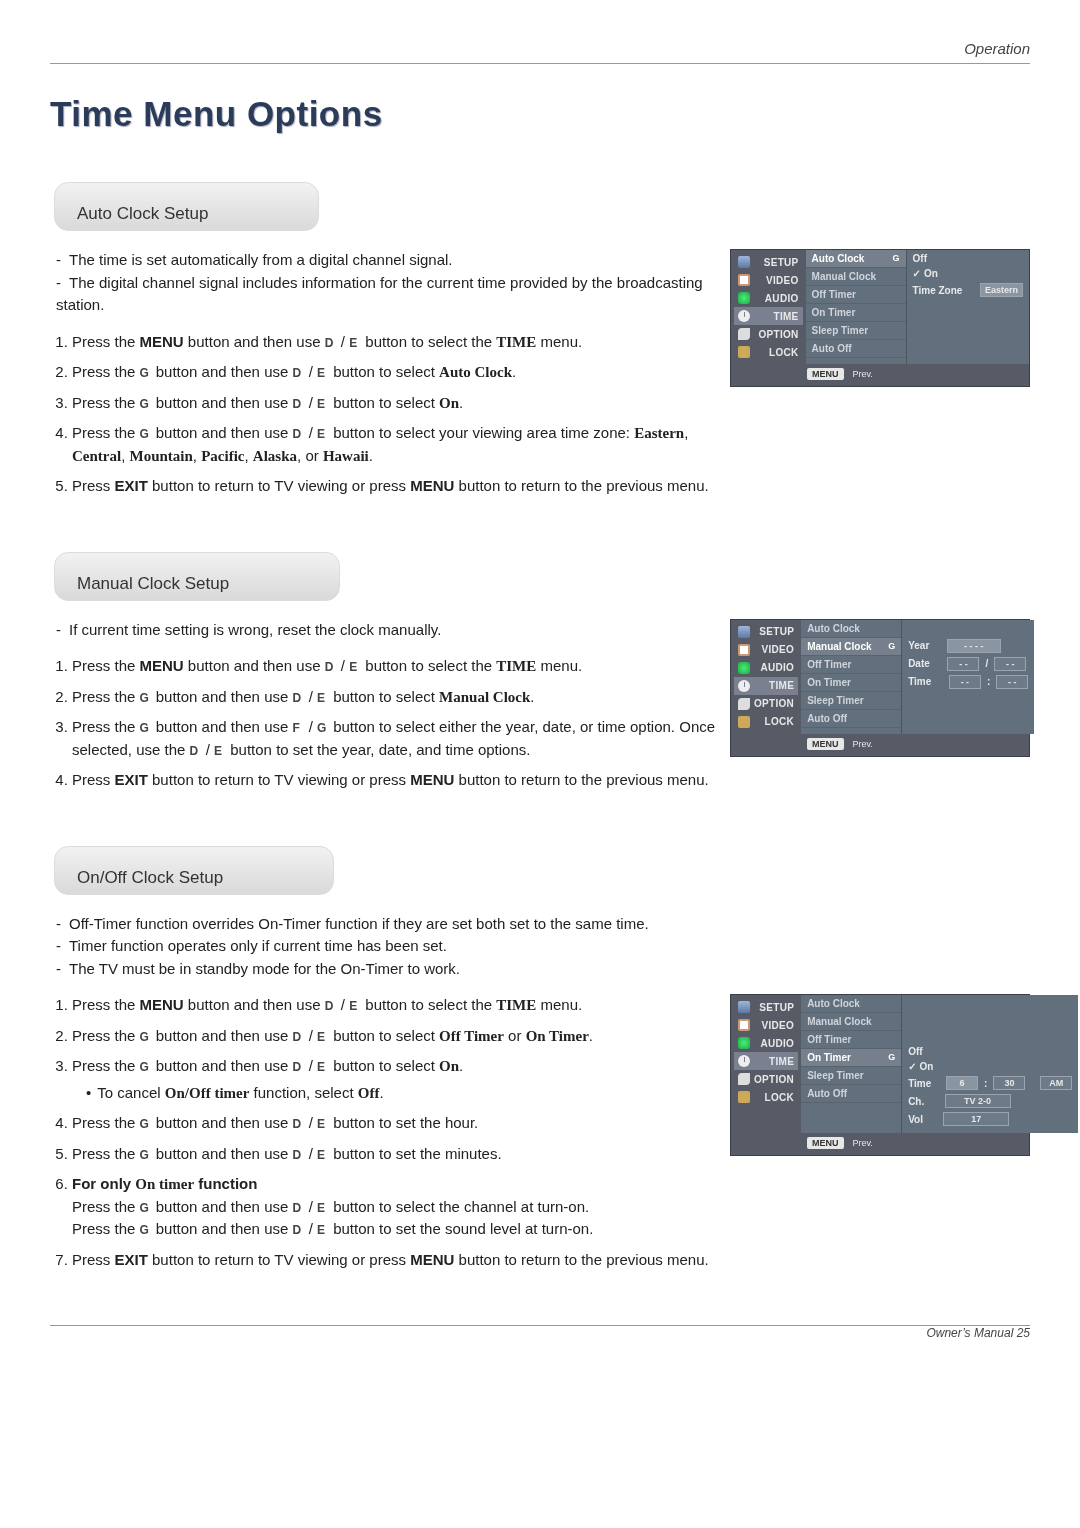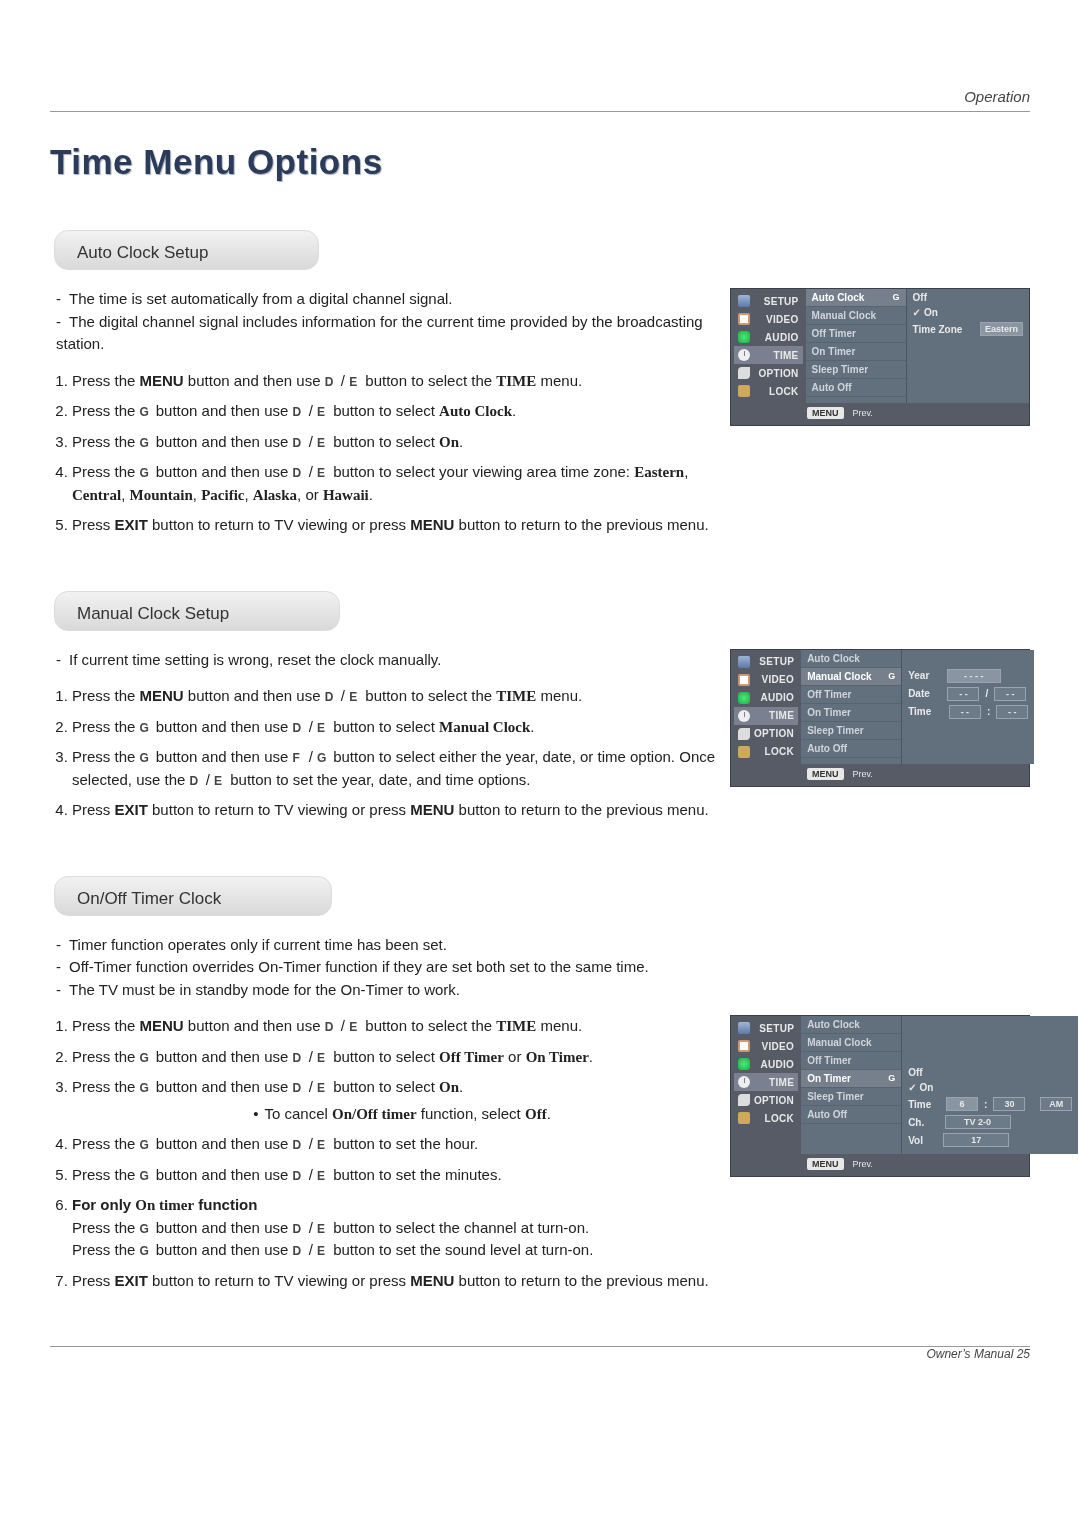--- a/index.html
+++ b/index.html
@@ -17,33 +17,32 @@
     display: flex;
     justify-content: flex-end;
     border-bottom: 1px solid #999;
     padding-bottom: 6px;
     margin-bottom: 30px;
   }
   .header .op {
     font-style: italic;
     font-size: 15px;
     color: #444;
-    margin-top: 48px;
   }
   h1.page-title {
     font-size: 35px;
     font-weight: bold;
     color: #2a3c5a;
     text-shadow: 1px 1px 1px #aab;
     margin: 6px 0 48px 0;
     letter-spacing: 0.5px;
   }
   .section-pill {
     display: inline-block;
-    padding: 12px 110px 6px 22px;
+    padding: 21px 110px 6px 22px;
     border-radius: 14px;
     background: linear-gradient(#f2f2f2,#d9d9d9);
     font-size: 17px;
     color: #333;
     margin: 0 0 18px 4px;
     border: 1px solid #dcdcdc;
   }
   .section-body {
     display: flex;
     gap: 12px;
@@ -227,21 +226,20 @@
     background:#e8e8e8;
     color:#333;
     font-weight:bold;
   }
   .osd-footer .chip.prev {
     color:#e8e8e8;
   }
   .sub-bullet {
     margin: 4px 0 0 14px;
     display:block;
-    text-align:center;
   }
   .sub-bullet::before {
     content: "•";
     margin-right: 6px;
   }
   .footer {
     border-top: 1px solid #999;
     margin-top: 30px;
     display:flex;
     justify-content:flex-end;
@@ -415,25 +413,25 @@
         </div>
       </div>
       <div class="osd-footer">
         <span class="chip menu">MENU</span>
         <span class="chip prev">Prev.</span>
       </div>
     </div>
   </div>
 
   
-  <div class="section-pill">On/Off Timer Clock</div>
+  <div class="section-pill">On/Off Clock Setup</div>
   <div class="text-col full">
     <ul class="bullets">
+      <li>Off-Timer function overrides On-Timer function if they are set both set to the same time.</li>
       <li>Timer function operates only if current time has been set.</li>
-      <li>Off-Timer function overrides On-Timer function if they are set both set to the same time.</li>
       <li>The TV must be in standby mode for the On-Timer to work.</li>
     </ul>
   </div>
   <div class="section-body" style="margin-top:4px">
     <div class="text-col">
       <ol class="steps">
         <li>
           <span>Press the </span><span class="menu-label">MENU</span><span> button and then use </span><span class="btn-sym">D</span> / <span class="btn-sym">E</span><span> button to select the </span><strong class="serif">TIME</strong><span> menu.</span>
         </li>
         <li>

